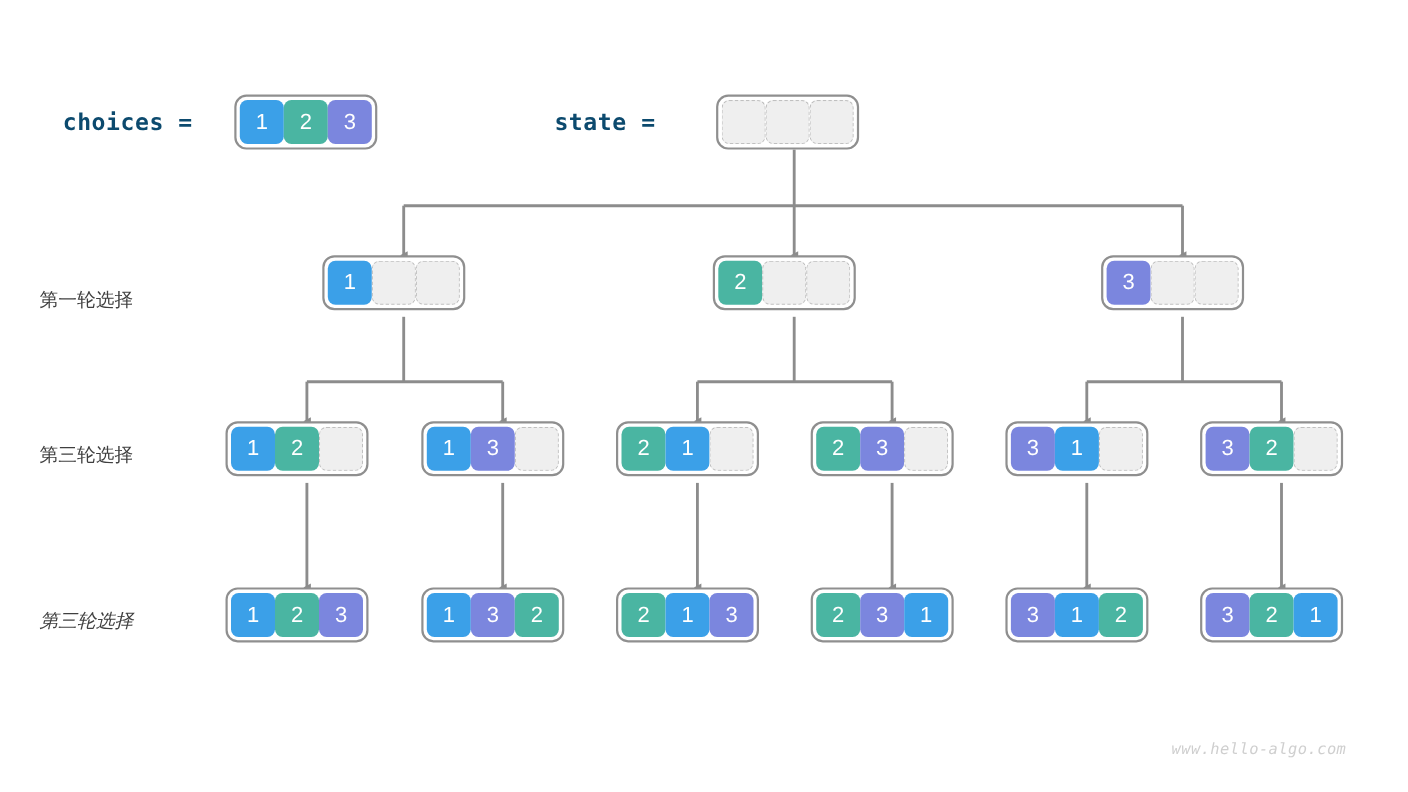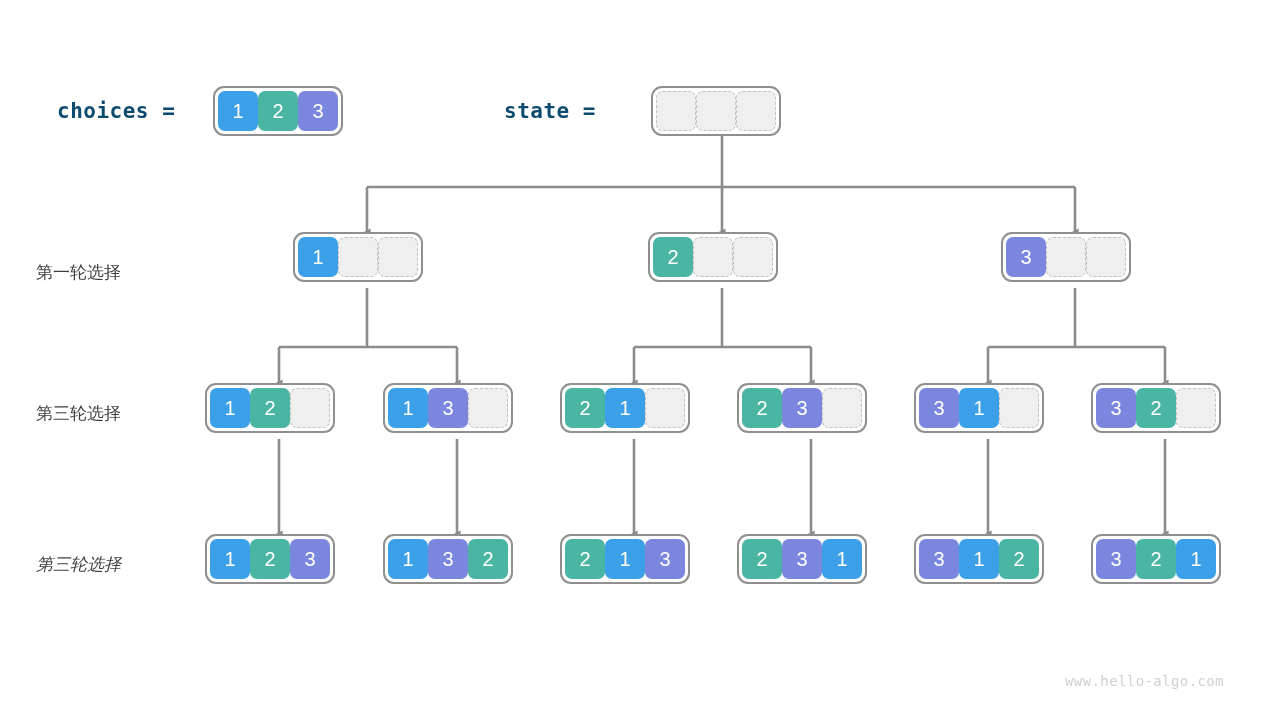--- a/index.html
+++ b/index.html
@@ -211,14 +211,14 @@
         <div class="cell" style="background: rgb(59, 160, 232);">1</div>
         <div class="cell" style="background: rgb(74, 181, 162);">2</div>
       </div>
       <div class="node small" style="left: 1091px; top: 534px;">
         <div class="cell" style="background: rgb(123, 134, 222);">3</div>
         <div class="cell" style="background: rgb(74, 181, 162);">2</div>
         <div class="cell" style="background: rgb(59, 160, 232);">1</div>
       </div>
     </div>
 
-  <div class="watermark" style="left:1065px; top:673px;">www.hello-algo.com</div>
+  <div class="watermark" style="left:1065px; top:673px;font-style:italic;">www.hello-algo.com</div>
 </div>
 
 </body></html>

